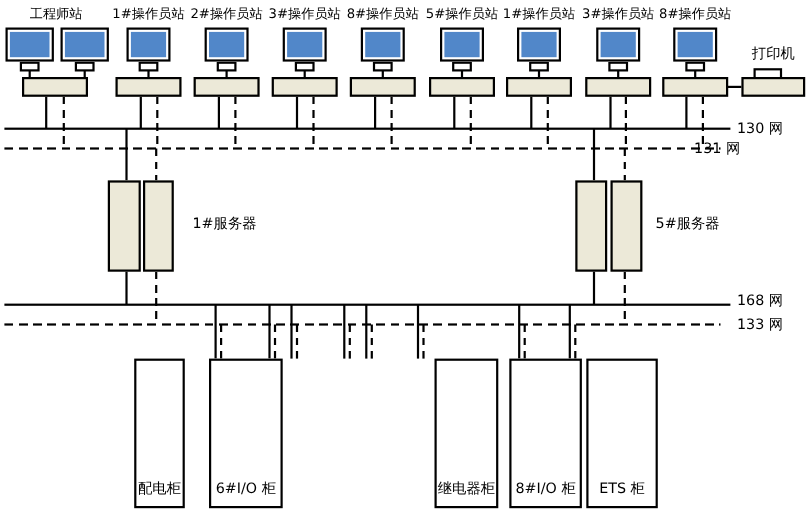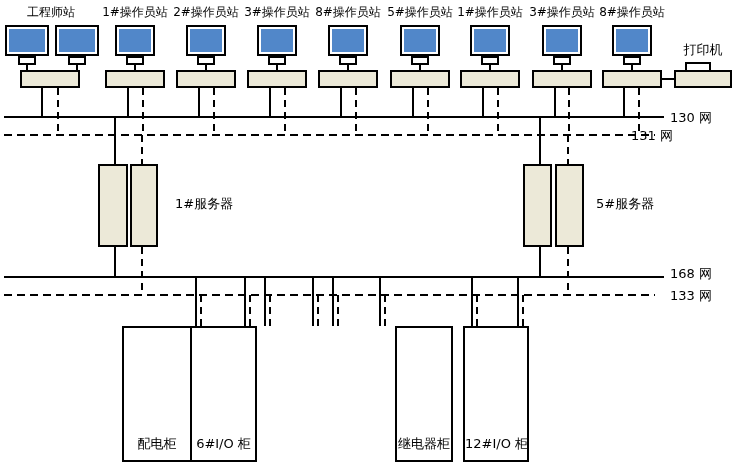--- a/index.html
+++ b/index.html
@@ -176,26 +176,29 @@
   <div class="vdash" style="left:317px;top:295px;height:31px"></div>
   <div class="vline" style="left:332px;top:277px;height:49px"></div>
   <div class="vdash" style="left:337px;top:295px;height:31px"></div>
   <div class="vline" style="left:379px;top:277px;height:49px"></div>
   <div class="vdash" style="left:384px;top:295px;height:31px"></div>
   <div class="vline" style="left:471px;top:277px;height:49px"></div>
   <div class="vdash" style="left:476px;top:295px;height:31px"></div>
   <div class="vline" style="left:517px;top:277px;height:49px"></div>
   <div class="vdash" style="left:522px;top:295px;height:31px"></div>
 
-  <div class="cab" style="left:122px;width:70px">
+  <div class="cab" style="left:122px;width:46px">
     <div class="clbl">配电柜</div>
   </div>
   <div class="cab" style="left:190px;width:67px">
     <div class="clbl">6#I/O 柜</div>
   </div>
   <div class="cab" style="left:395px;width:58px">
     <div class="clbl">继电器柜</div>
   </div>
   <div class="cab" style="left:463px;width:66px">
-    <div class="clbl">12#I/O 柜</div>
+    <div class="clbl">8#I/O 柜</div>
+  </div>
+  <div class="cab" style="left:533px;width:65px">
+    <div class="clbl">ETS 柜</div>
   </div>
 
 </div>
 
 </body></html>

